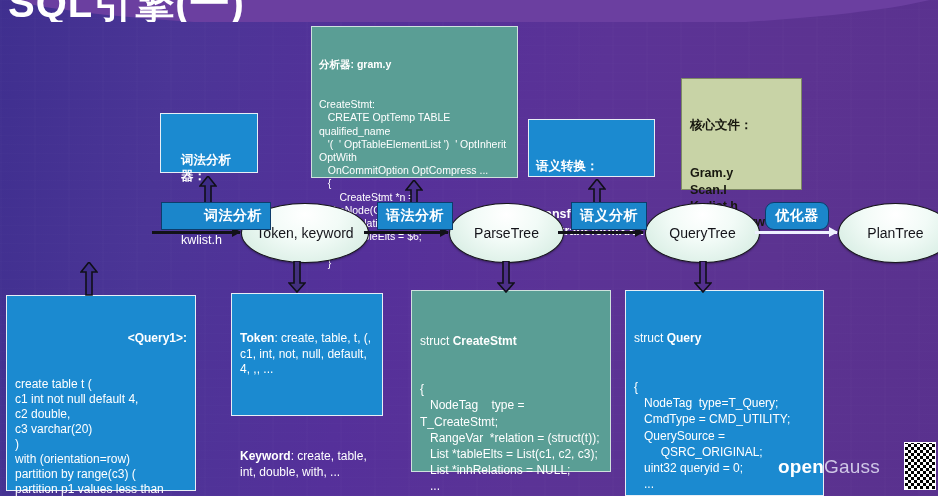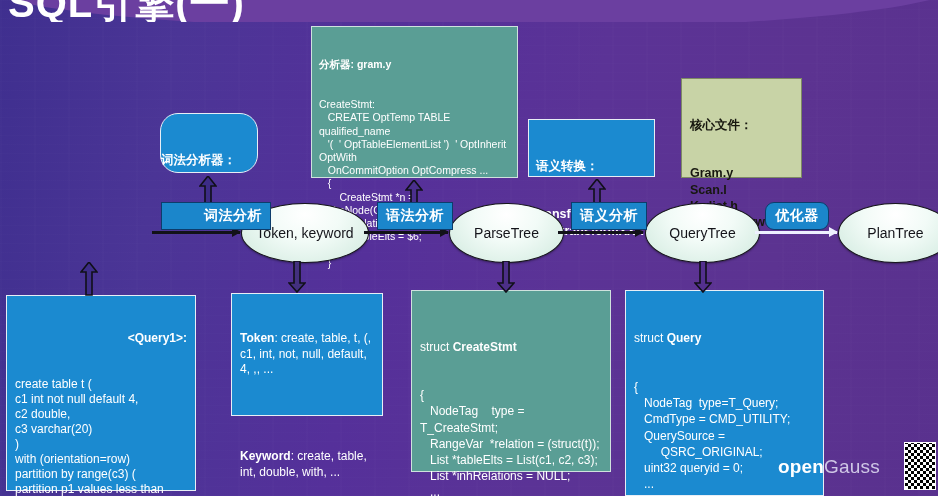--- a/index.html
+++ b/index.html
@@ -66,21 +66,21 @@
 
 <div id="stage">
   <div class="texture"></div>
   <div class="texture2"></div>
 
   <div class="titleband">
     <div class="swoosh"></div>
     <div class="ttext">SQL引擎(一)</div>
   </div>
 
-  <div class="panel panel-blue" style="left:160px;top:113px;width:98px;height:60px;padding:6px 0;font-size:12.5px;line-height:1.28;border-radius:18px;">
+  <div class="panel panel-blue" style="left:160px;top:113px;width:98px;height:60px;padding:6px 20px;font-size:12.5px;line-height:1.28;">
     <div style="font-weight:bold;">词法分析器：</div>
     <div>scan.l
 kwlist.h</div>
   </div>
 
   <div class="panel panel-teal" style="left:311px;top:26px;width:207px;height:152px;padding:5px 7px;font-size:10.5px;line-height:1.26;">
     <div style="font-weight:bold;">分析器: gram.y</div>
     <div>CreateStmt:
    CREATE OptTemp TABLE qualified_name
    '(  ' OptTableElementList ')  ' OptInherit
@@ -94,21 +94,21 @@
        ...
    }</div>
   </div>
 
   <div class="panel panel-blue" style="left:528px;top:119px;width:127px;height:58px;padding:5px 7px;font-size:12.5px;line-height:1.3;font-weight:bold;">
     <div>语义转换：</div>
     <div>transformStmt
        transformXXX</div>
   </div>
 
-  <div class="panel panel-olive" style="left:681px;top:78px;width:121px;height:100px;padding:5px 8px;font-size:12.5px;line-height:1.3;font-weight:bold;">
+  <div class="panel panel-olive" style="left:681px;top:78px;width:121px;height:112px;padding:5px 8px;font-size:12.5px;line-height:1.3;font-weight:bold;">
     <div>核心文件：</div>
     <div>Gram.y
 Scan.l
 Kwlist.h
 Check_keywords
 .pl</div>
   </div>
 
   <div class="blockarrow" style="left:199px;top:176px;">
     <svg width="18" height="32" viewBox="0 0 18 32">
@@ -198,21 +198,21 @@
     <div><b>Token</b><span>: create, table, t, (,
 c1, int, not, null, default,
 4, ,, ...</span></div>
     <div style="height:9px;"></div>
     <div><b>Keyword</b><span>: create, table,
 int, double, with, ...</span></div>
     
     
   </div>
 
-  <div class="panel panel-teal" style="left:411px;top:290px;width:200px;height:182px;padding:16px 8px;font-size:12px;line-height:1.34;">
+  <div class="panel panel-teal" style="left:411px;top:290px;width:200px;height:182px;padding:10px 8px;font-size:12px;line-height:1.34;">
     <div><span>struct </span><b>CreateStmt</b></div>
     <div>{
    NodeTag    type =
 T_CreateStmt;
    RangeVar  *relation = (struct(t));
    List *tableElts = List(c1, c2, c3);
    List *inhRelations = NULL;
    ...
    PartitionState *partTableState
       = (struct PartitionState);

